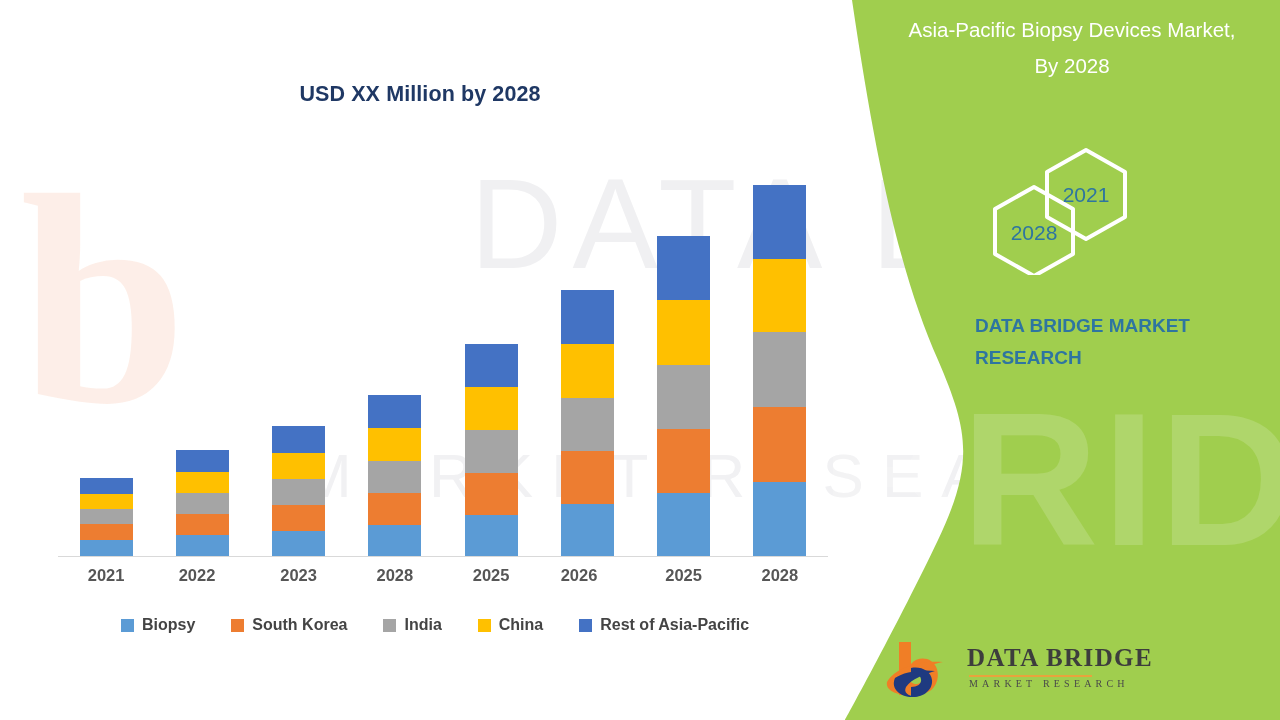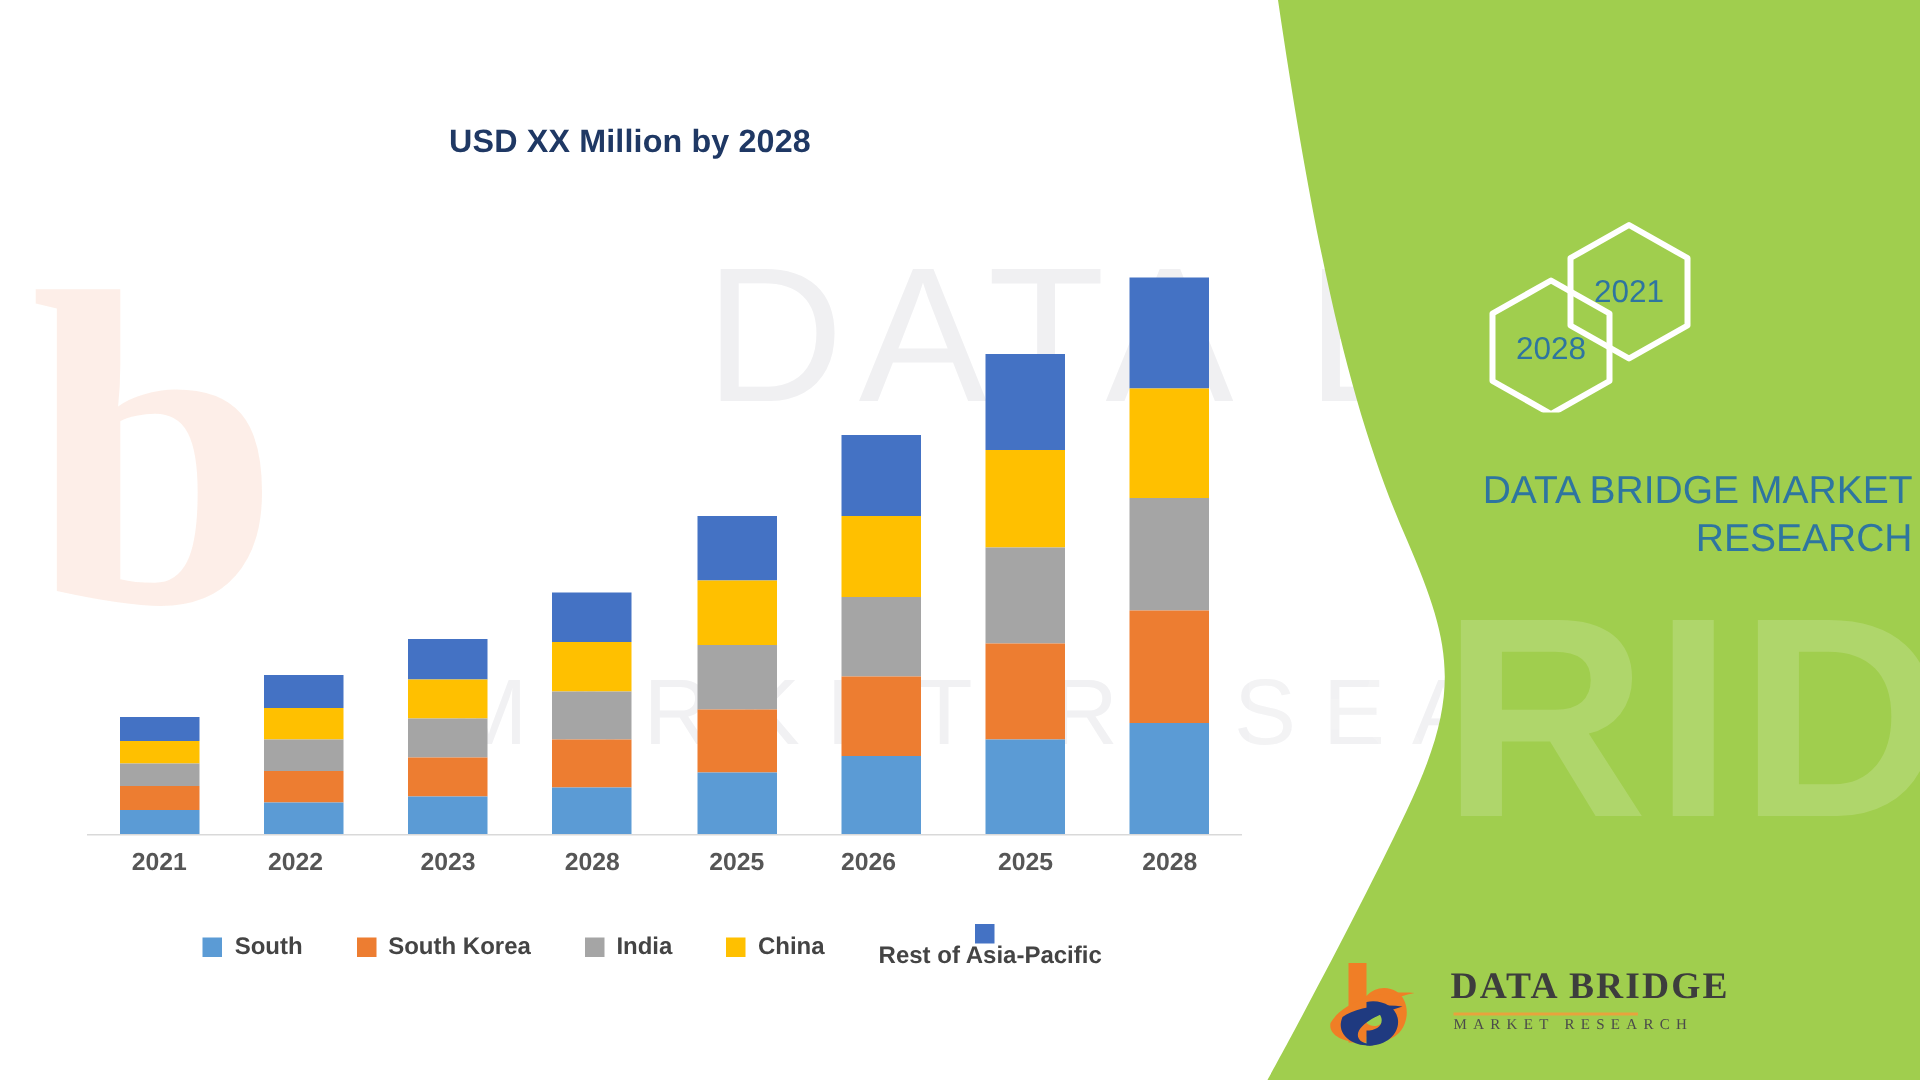--- a/index.html
+++ b/index.html
@@ -41,38 +41,38 @@
     position:absolute;top:566px;width:90px;text-align:center;
     font-size:16.5px;font-weight:700;color:#565656;
   }
 
   
   #legend{
     position:absolute;left:58px;top:616px;width:770px;
     display:flex;justify-content:center;align-items:center;gap:0px;
   }
   .lg-item{display:flex;align-items:center;margin-right:36px;}
-  .lg-item:last-child{margin-right:16px;flex-direction:column;}
+  .lg-item:last-child{margin-right:16px;}
   .lg-swatch{width:13px;height:13px;margin-right:8px;flex:0 0 auto;}
   .lg-label{font-size:16px;font-weight:700;color:#444;white-space:nowrap;}
 
   
   #green{position:absolute;left:0;top:0;width:1280px;height:720px;pointer-events:none;}
   .panel-title{
     position:absolute;left:872px;top:12px;width:400px;text-align:center;
     color:#ffffff;font-size:20.5px;font-weight:400;line-height:36px;
   }
   .hexwrap{position:absolute;left:985px;top:145px;width:190px;height:130px;}
   .hex-label{
     position:absolute;font-size:21px;color:#2e75a0;font-weight:400;
     text-align:center;width:90px;
   }
   .brand{
-    position:absolute;left:975px;top:310px;width:300px;text-align:right;
-    color:#2e75a0;font-size:26px;line-height:32px;font-weight:400;
+    position:absolute;left:975px;top:310px;width:300px;text-align:left;
+    color:#2e75a0;font-size:19px;line-height:32px;font-weight:700;
   }
   .wm-green{position:absolute;pointer-events:none;user-select:none;}
   .wmg-brid{
     left:820px;top:370px;font-size:190px;font-weight:700;color:#ffffff;opacity:.16;
     font-family:"Liberation Sans",sans-serif;letter-spacing:4px;white-space:nowrap;
   }
   .wmg-rese{
     left:820px;top:590px;font-size:96px;font-weight:400;color:#ffffff;opacity:.16;
     letter-spacing:26px;white-space:nowrap;
   }
@@ -171,21 +171,21 @@
       <div class="xtick" style="left: 349.875px;">2028</div>
       <div class="xtick" style="left: 446.125px;">2025</div>
       <div class="xtick" style="left: 534px;">2026</div>
       <div class="xtick" style="left: 638.625px;">2025</div>
       <div class="xtick" style="left: 734.875px;">2028</div>
     </div>
 
   <div id="legend">
       <div class="lg-item">
         <span class="lg-swatch" style="background: rgb(91, 155, 213);"></span>
-        <span class="lg-label">South</span>
+        <span class="lg-label">Biopsy</span>
       </div>
       <div class="lg-item">
         <span class="lg-swatch" style="background: rgb(237, 125, 49);"></span>
         <span class="lg-label">South Korea</span>
       </div>
       <div class="lg-item">
         <span class="lg-swatch" style="background: rgb(165, 165, 165);"></span>
         <span class="lg-label">India</span>
       </div>
       <div class="lg-item">
@@ -198,20 +198,24 @@
       </div>
     </div>
 
   <svg id="green" viewBox="0 0 1280 720">
     <path d="M 852,0 L 1280,0 L 1280,720 L 845,720 C 845,720 900,620 938,540
              C 975,462 968,430 938,360 C 905,285 880,190 852,0 Z" fill="#A0CE4E"></path>
   </svg>
 
   <div class="wm-green wmg-brid">BRID</div>
 
+  <div class="panel-title">
+    <span>Asia-Pacific Biopsy Devices Market,</span><br>
+    <span>By 2028</span>
+  </div>
 
   <div class="hexwrap">
     <svg width="190" height="130" viewBox="0 0 190 130">
       <polygon points="101,5 140,27 140,72 101,94 62,72 62,27" fill="none" stroke="#ffffff" stroke-width="4" stroke-linejoin="round"></polygon>
       <polygon points="49,42 88,64 88,109 49,131 10,109 10,64" fill="none" stroke="#ffffff" stroke-width="4" stroke-linejoin="round"></polygon>
     </svg>
     <span class="hex-label" style="left:56px;top:38px;">2021</span>
     <span class="hex-label" style="left:4px;top:76px;">2028</span>
   </div>
 

